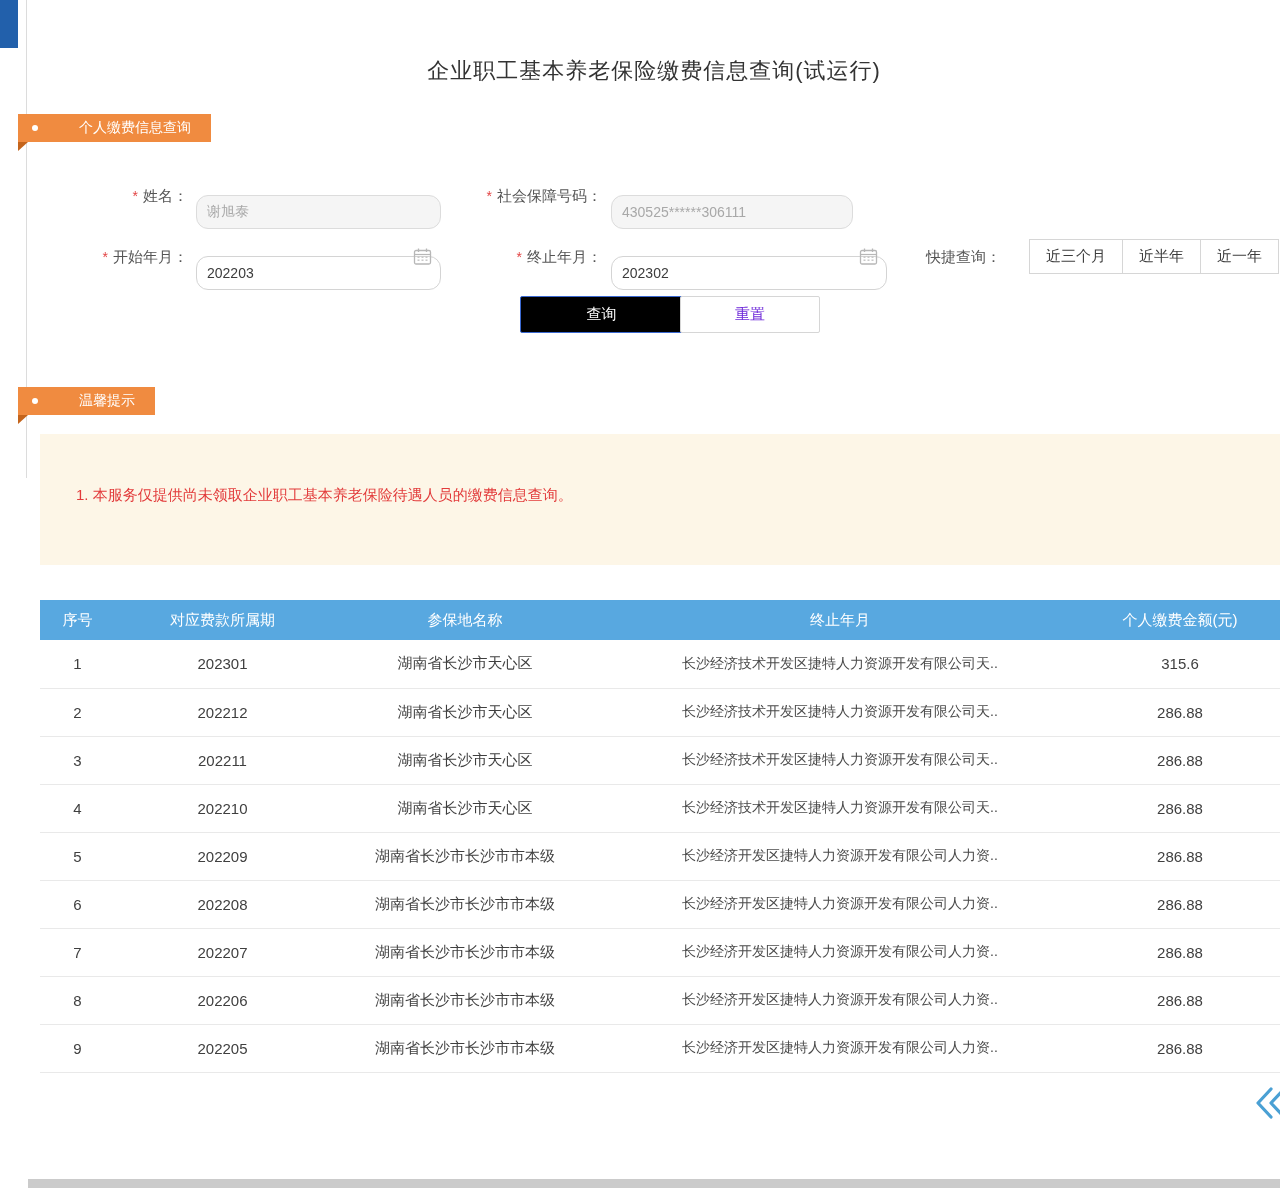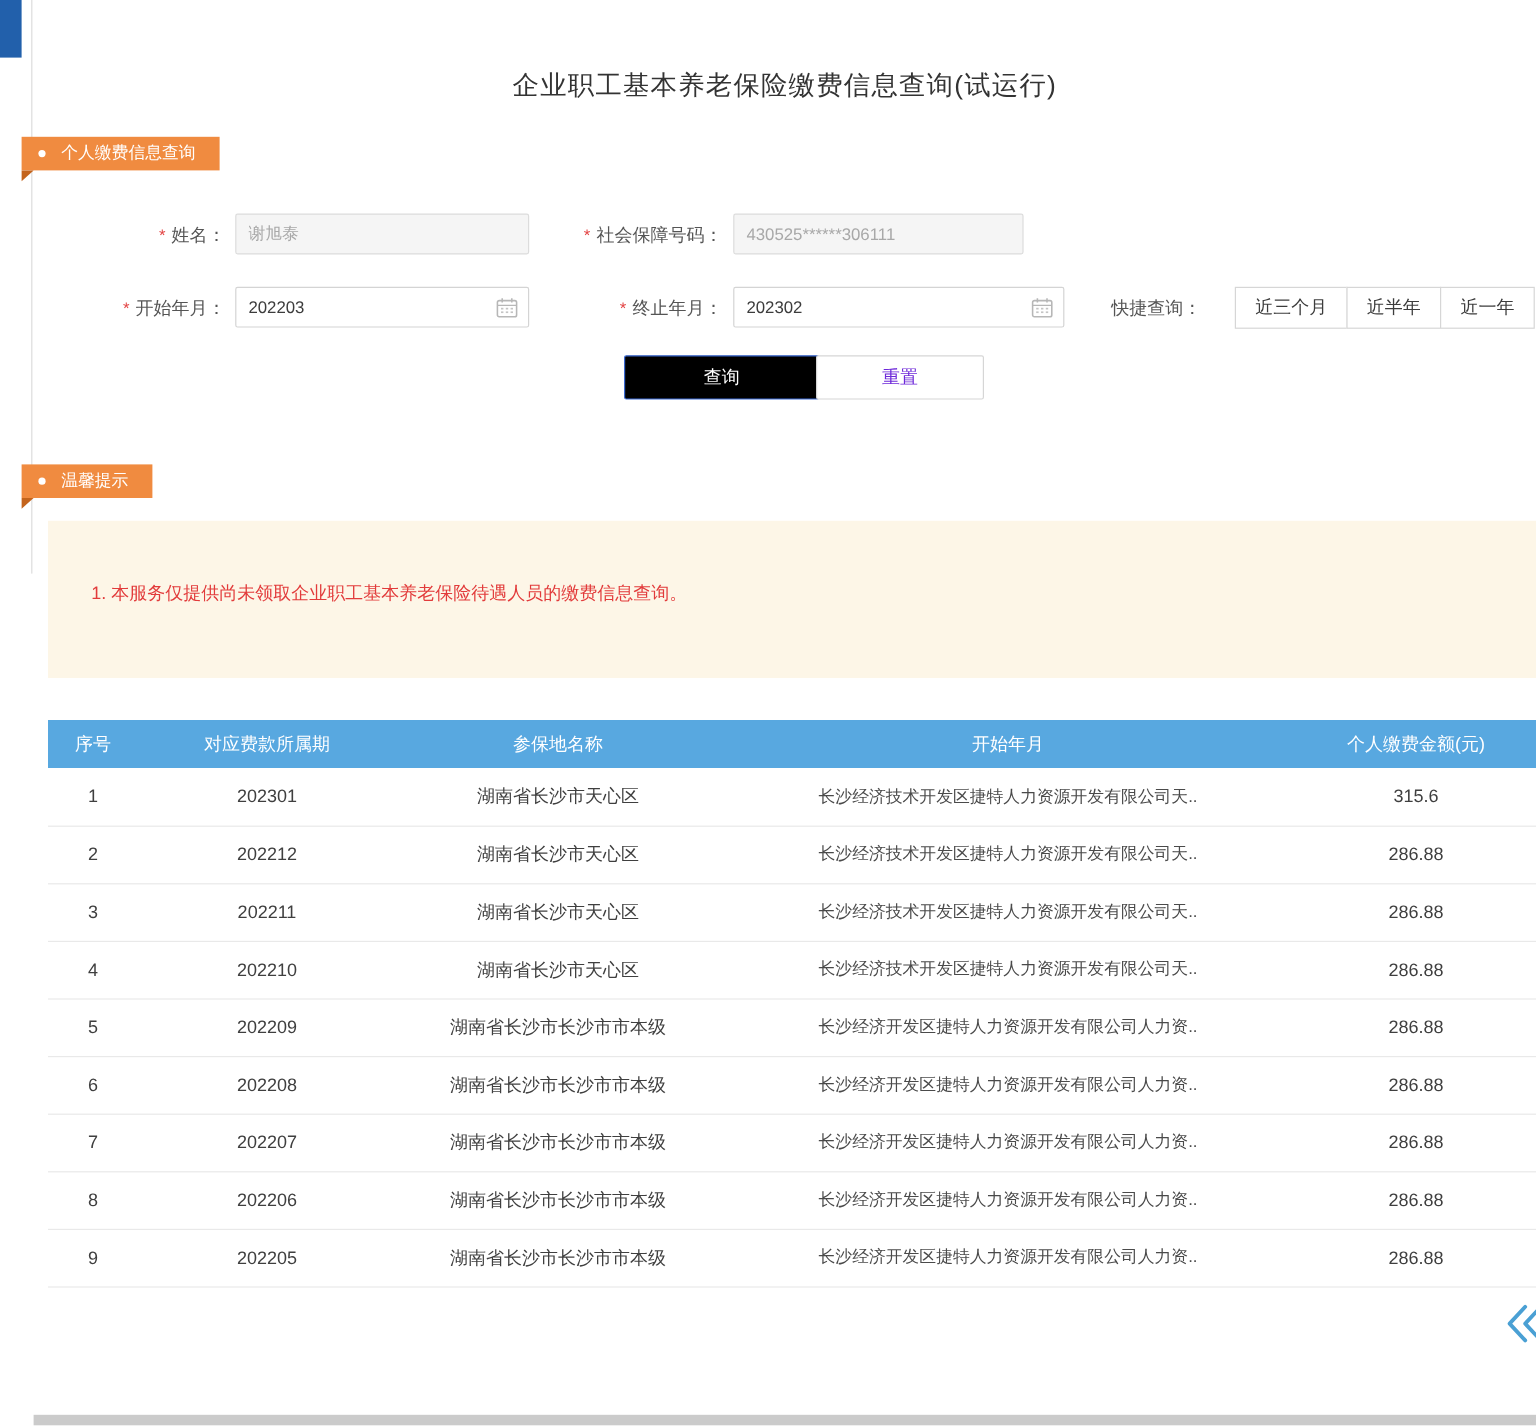--- a/index.html
+++ b/index.html
@@ -8,32 +8,32 @@
     position:relative; background:#ffffff; overflow:hidden;
     font-family:"Liberation Sans","DejaVu Sans",sans-serif; color:#3f3f3f;
   }
   .left-border { position:absolute; left:26px; top:0; width:1px; height:478px; background:#dcdcdc; }
   .corner-blue { position:absolute; left:0; top:0; width:18px; height:48px; background:#2260ab; }
 
   .page-title { position:absolute; left:28px; width:1252px; top:56px; text-align:center;
     font-size:22px; color:#333; letter-spacing:1px; }
 
   .ribbon { position:absolute; left:18px; height:28px; background:#f08b40; color:#fff;
-    font-size:14px; display:flex; align-items:center; padding:0 20px 0 14px; }
+    font-size:14px; display:flex; align-items:center; padding:0 20px 0 14px;gap:28px; }
   .ribbon .dot { width:6px; height:6px; border-radius:50%; background:#fff; margin-right:13px; }
   .ribbon::after { content:''; position:absolute; left:0; top:100%;
     border-style:solid; border-width:9px 10px 0 0; border-color:#c4641c transparent transparent transparent; }
   .ribbon.query { top:114px; }
   .ribbon.tips  { top:387px; }
 
   .field-label { position:absolute; font-size:15px; color:#555; text-align:right; white-space:nowrap; }
   .req { color:#e34444; margin-right:5px; font-size:14px; }
-  .txt-input { position:absolute; height:34px; border:1px solid #d4d4d4; border-radius:2px;
+  .txt-input { position:absolute; height:34px; border:1px solid #d4d4d4; border-radius:12px;
     background:#fff; font-size:14px; color:#3c3c3c; padding:0 10px;
-    font-family:"Liberation Sans","DejaVu Sans",sans-serif; }
+    font-family:"Liberation Sans","DejaVu Sans",sans-serif;margin-top:17px; }
   .txt-input.disabled { background:#f5f5f5; border-color:#dcdcdc; color:#a8a8a8; }
   .date-wrap { position:absolute; }
   .date-wrap .txt-input { position:static; width:100%; padding-right:34px; }
   .cal-icon { position:absolute; right:9px; top:8px; cursor:pointer; }
 
   .quick-label { position:absolute; left:926px; top:248px; font-size:15px; color:#555; }
   .quick-group { position:absolute; left:1018px; top:239px; display:flex; }
   .quick-btn { height:35px; background:#fff; border:1px solid #d6d6d6; color:#3c3c3c;
     font-size:15px; padding:0 16px; margin-left:-1px; cursor:pointer; white-space:nowrap;
     font-family:"Liberation Sans","DejaVu Sans",sans-serif; }
@@ -155,21 +155,21 @@
       <col class="c2">
       <col class="c3">
       <col class="c4">
       <col class="c5">
     </colgroup>
   <thead>
     <tr>
       <th>序号</th>
       <th>对应费款所属期</th>
       <th>参保地名称</th>
-      <th>开始年月</th>
+      <th>终止年月</th>
       <th>个人缴费金额(元)</th>
     </tr>
   </thead>
   <tbody>
       <tr>
         <td>1</td>
         <td>202301</td>
         <td>湖南省长沙市天心区</td>
         <td>长沙经济技术开发区捷特人力资源开发有限公司天..</td>
         <td>315.6</td>

